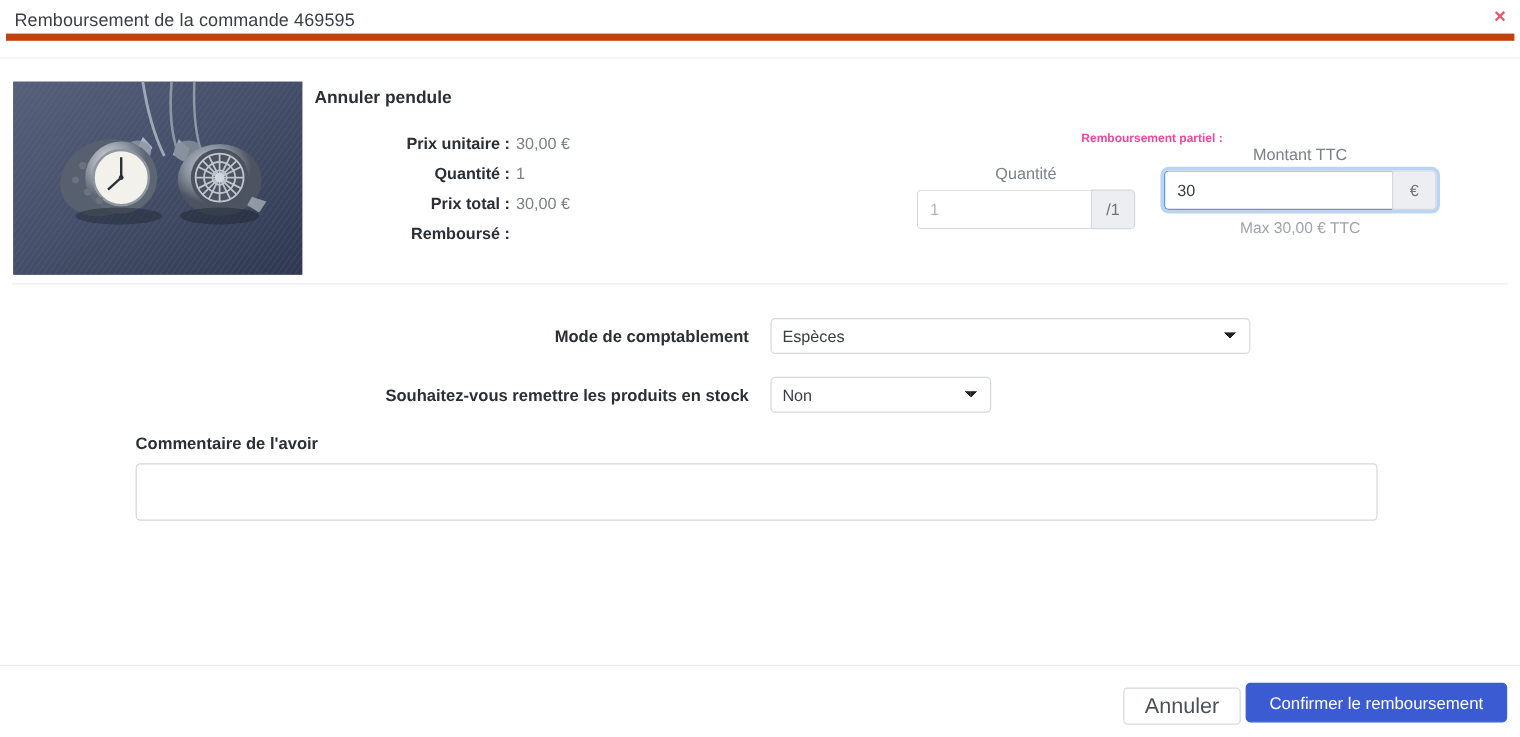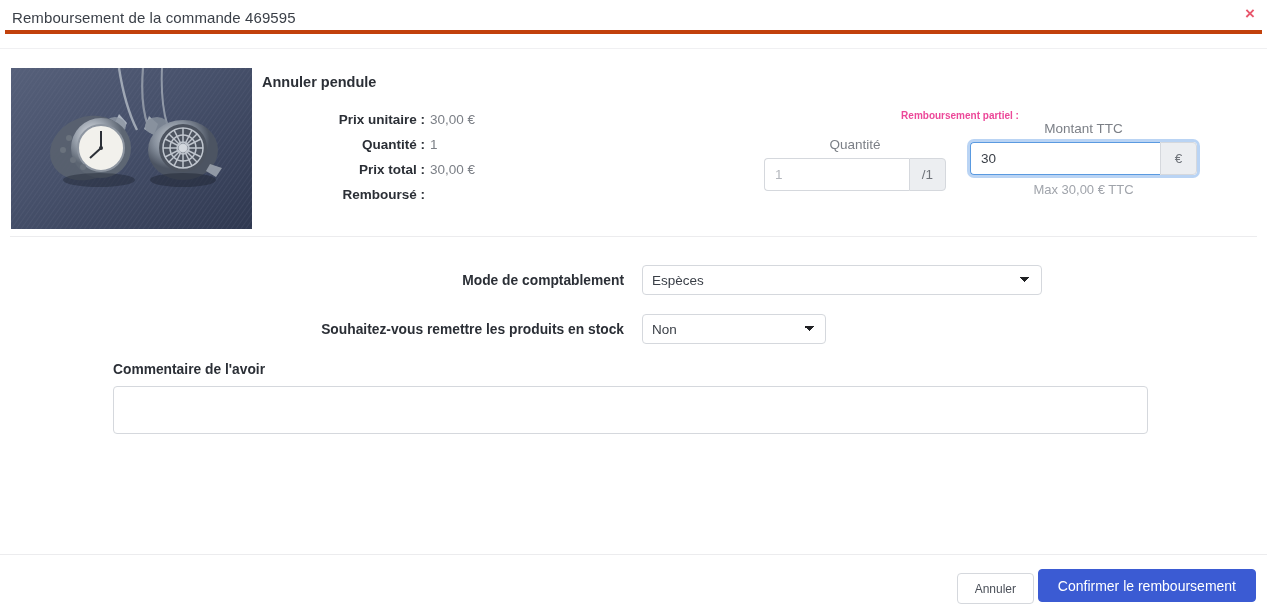--- a/index.html
+++ b/index.html
@@ -14,21 +14,21 @@
   .modal {
     position: relative;
     width: 1267px; height: 614px;
     background: #ffffff;
   }
 
   
   .modal-header {
     position: absolute; left: 0; top: 0;
     width: 1267px; height: 34px;
-    border-bottom: 4px solid #c2410c;
+    border-bottom: 6px solid #c2410c;
     margin: 0 5px;
     width: 1257px;
   }
   .modal-title {
     position: absolute; left: 7px; top: 9px;
     font-size: 15px; color: #3a3f47;
     letter-spacing: .1px;
     white-space: nowrap;
   }
   .close-btn {
@@ -247,21 +247,21 @@
     cursor: pointer;
     white-space: nowrap;
   }
   .btn-cancel {
     right: 233px; top: 18px;
     height: 31px;
     padding: 0 17px;
     background: #ffffff;
     border: 1px solid #d5d8dd;
     color: #4b5059;
-    font-size: 12px;
+    font-size: 18px;
   }
   .btn-confirm {
     right: 11px; top: 14px;
     height: 33px;
     padding: 0 19px;
     background: #3b5bd3;
     border: 1px solid #3b5bd3;
     color: #ffffff;
     font-size: 14px;
   }

